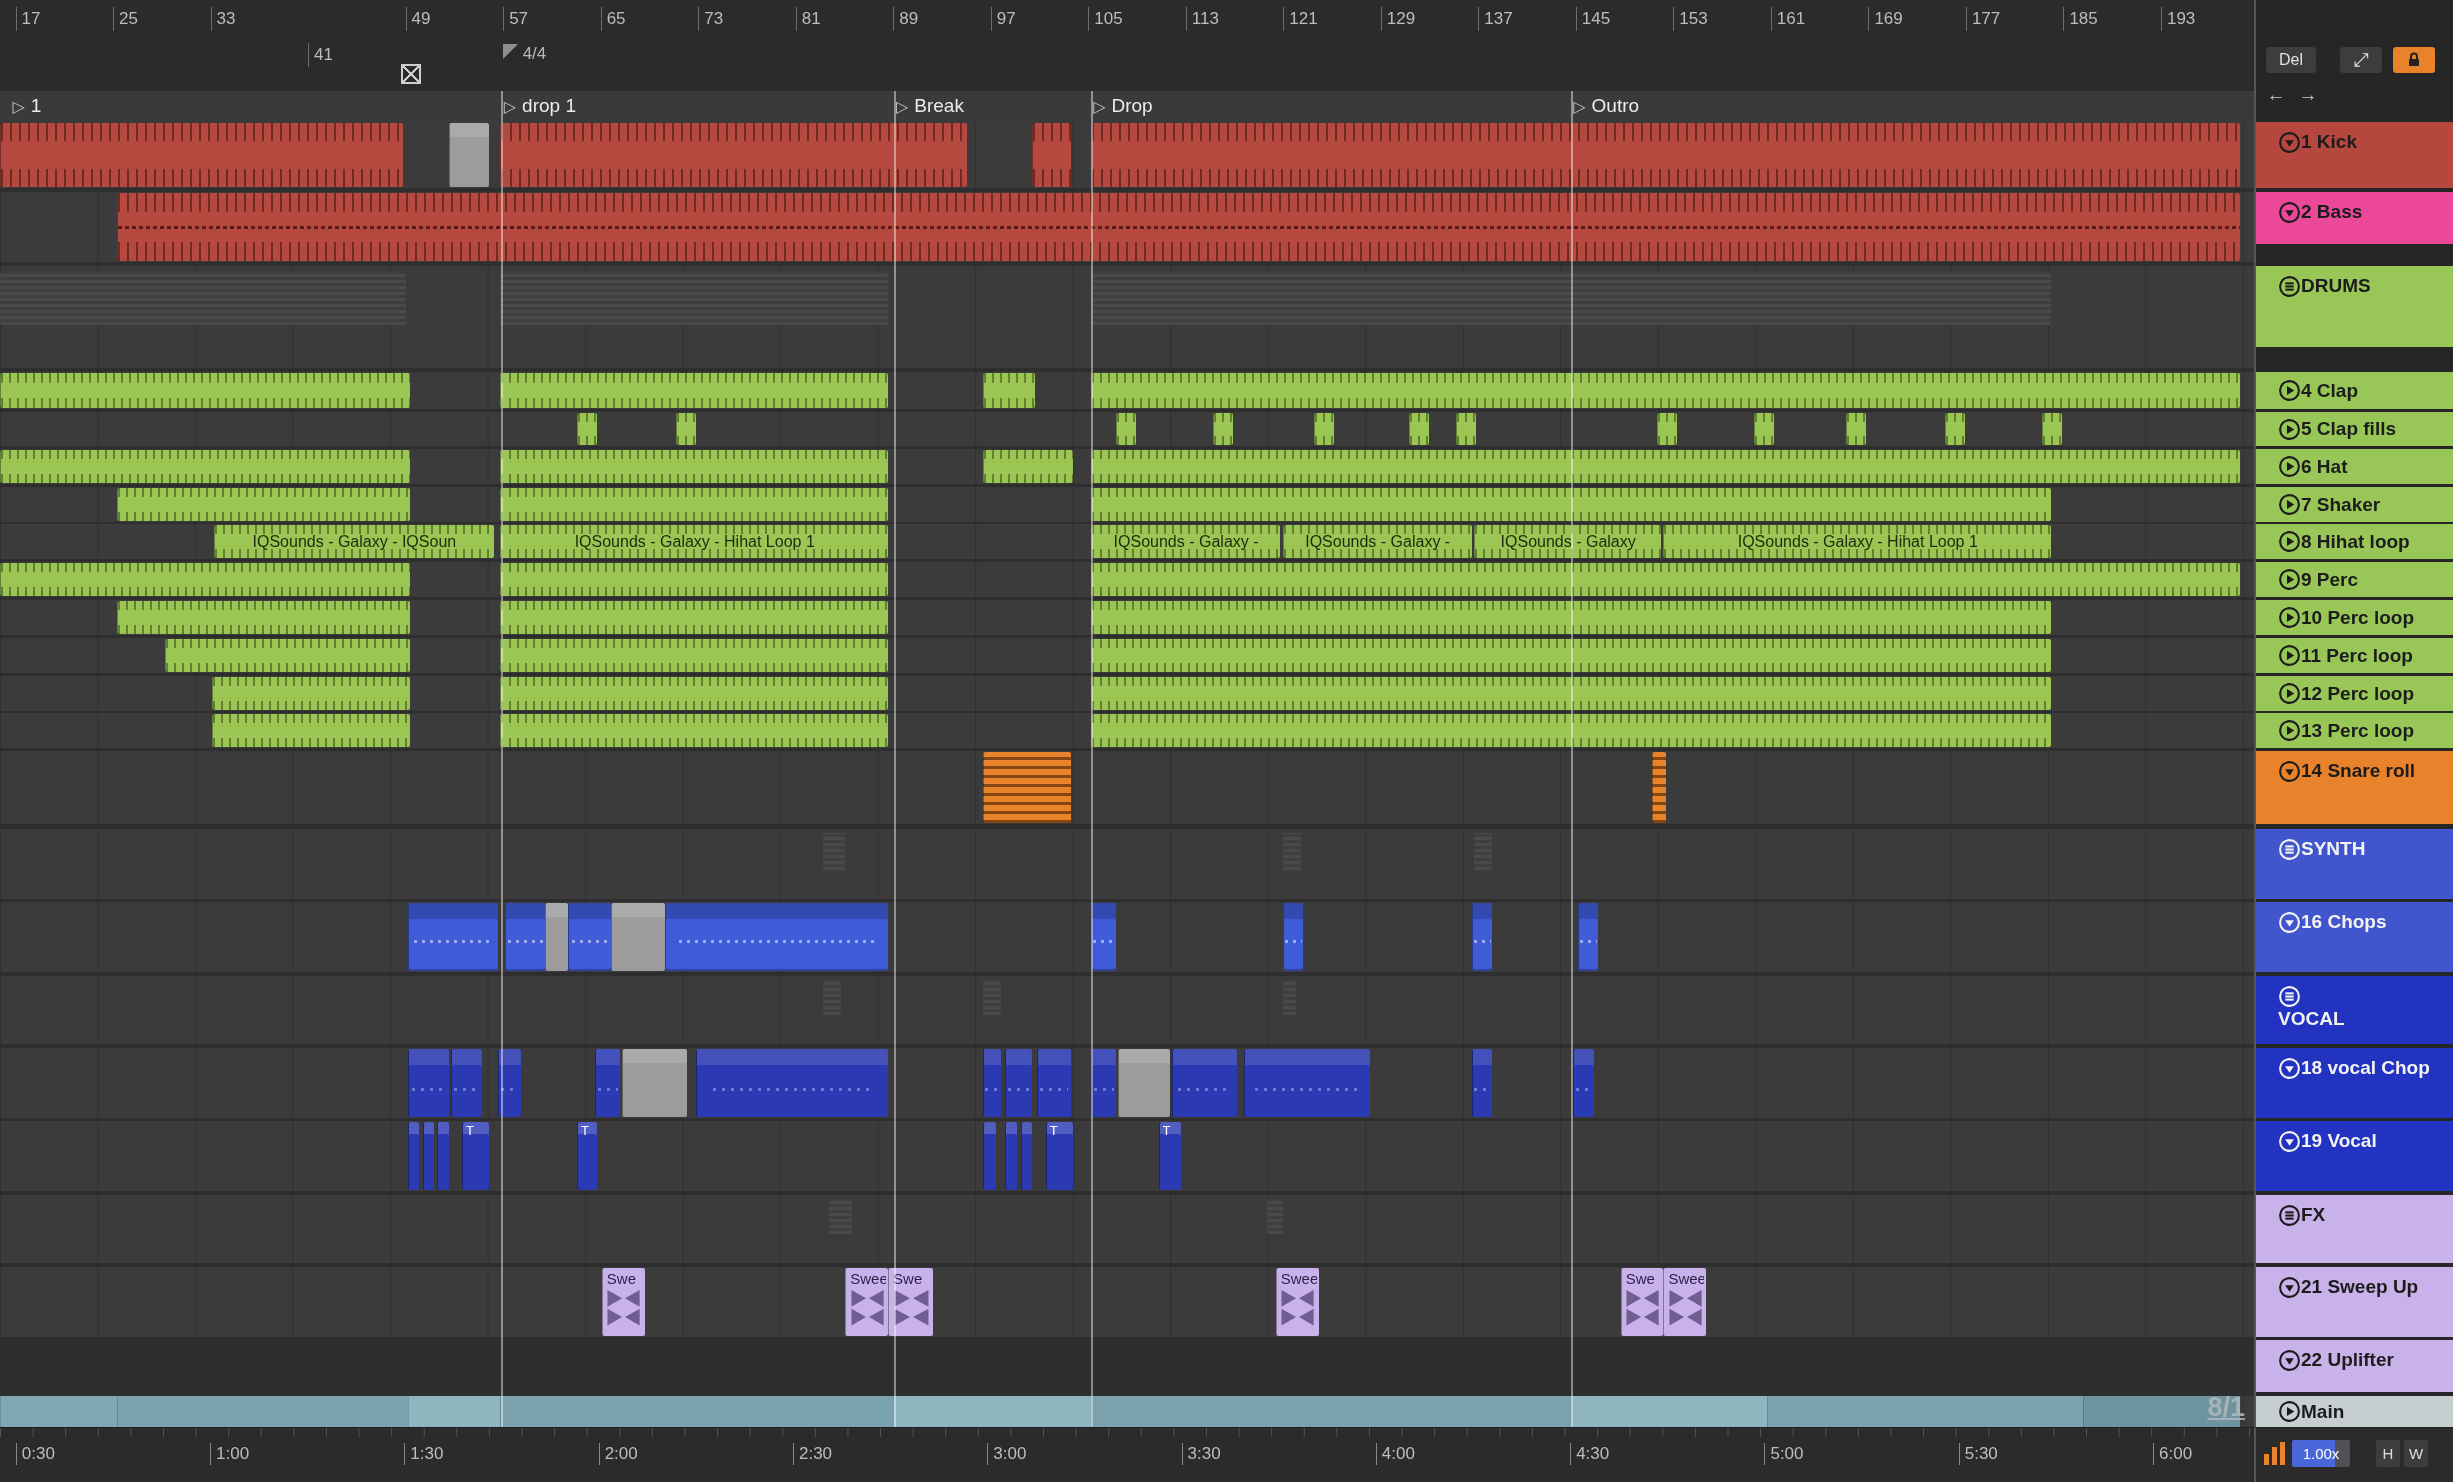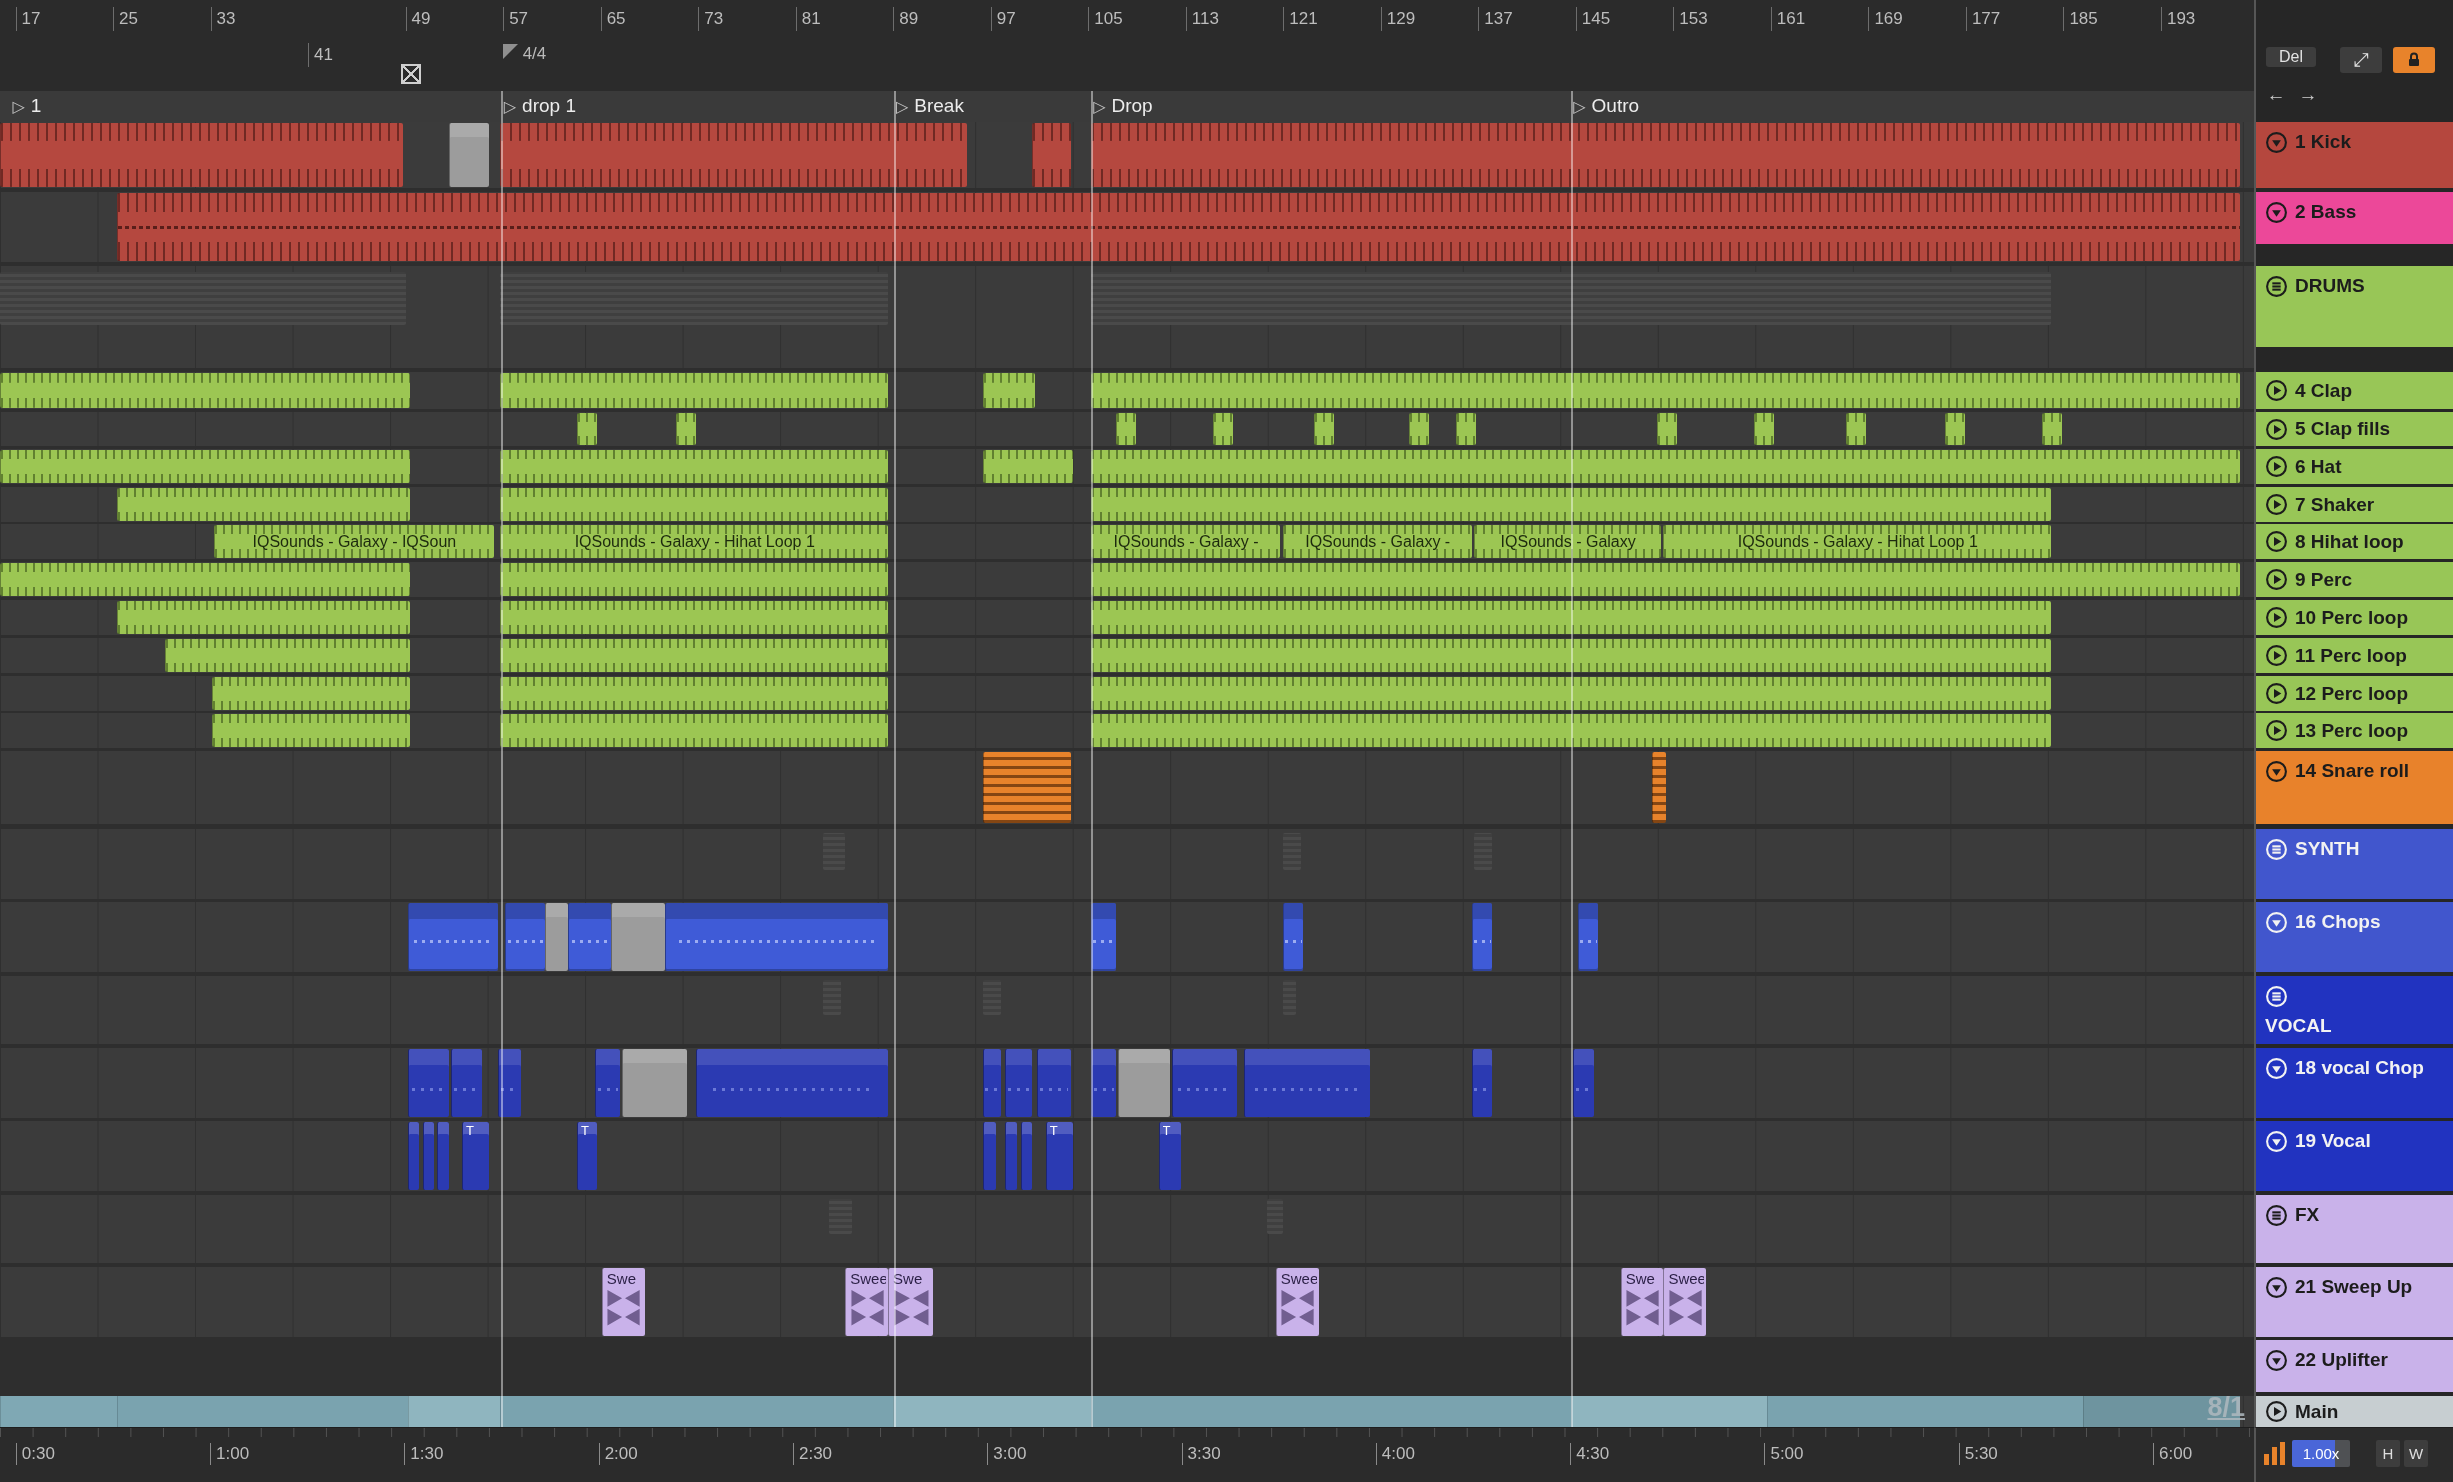--- a/index.html
+++ b/index.html
@@ -79,21 +79,21 @@
 
   
   .timeruler{position:absolute;left:0;top:1427px;width:2254px;height:56px;background:#2b2b2b;border-top:1px solid #1e1e1e;}
   .timeruler .minor{position:absolute;left:0;top:0;width:100%;height:9px;
      background-image:linear-gradient(90deg,#525252 1px,transparent 1px);background-size:1.4465% 9px;background-repeat:repeat-x;}
   .time-label{position:absolute;top:15px;height:22px;line-height:22px;color:#bdbdbd;font-size:17px;
      border-left:1px solid #8a8a8a;padding-left:5px;}
 
   
   .panel{position:absolute;left:2254px;top:0;width:200px;height:1427px;background:#262626;border-left:2px solid #565656;box-sizing:border-box;}
-  .thead{position:absolute;left:0;width:100%;display:flex;align-items:center;gap:7px;padding-left:9px;
+  .thead{position:absolute;left:0;width:100%;display:flex;align-items:center;padding-left:22px;
      box-sizing:border-box;font-weight:bold;font-size:19px;overflow:hidden;}
   .thead.tall{align-items:flex-start;padding-top:9px;}
   .ticon{width:23px;height:23px;flex:0 0 auto;}
   .trackname{white-space:nowrap;}
 
   .btn{position:absolute;display:flex;align-items:center;justify-content:center;background:#3d3d3d;color:#e2e2e2;
      font-size:16px;border-radius:3px;cursor:default;}
   .btn-lock{background:#e8832b;}
   .btn-flat{background:transparent;font-size:19px;color:#cfcfcf;}
 
@@ -393,21 +393,21 @@
       <div class="time-label" style="left: 43.8%;">3:00</div>
       <div class="time-label" style="left: 52.42%;">3:30</div>
       <div class="time-label" style="left: 61.04%;">4:00</div>
       <div class="time-label" style="left: 69.66%;">4:30</div>
       <div class="time-label" style="left: 78.28%;">5:00</div>
       <div class="time-label" style="left: 86.9%;">5:30</div>
       <div class="time-label" style="left: 95.52%;">6:00</div>
     </div>
 
   <div class="panel" id="panel">
-    <div class="btn" style="left:10px;top:47px;width:50px;height:20px;">Del</div>
+    <div class="btn" style="left:10px;top:47px;width:50px;height:26px;">Del</div>
     <div class="btn" style="left:84px;top:47px;width:42px;height:26px;font-size:19px;">⤢</div>
     <div class="btn btn-lock" style="left:137px;top:47px;width:42px;height:26px;">
       <svg width="18" height="18" viewBox="0 0 18 18">
         <rect x="4" y="8" width="10" height="7" rx="1" fill="#222"></rect>
         <path d="M6 8 V5.5 a3 3 0 0 1 6 0 V8" fill="none" stroke="#222" stroke-width="2"></path>
       </svg>
     </div>
     <div class="btn btn-flat" style="left:6px;top:82px;width:28px;height:25px;">←</div>
     <div class="btn btn-flat" style="left:38px;top:82px;width:28px;height:25px;">→</div>
     <div id="headers">

